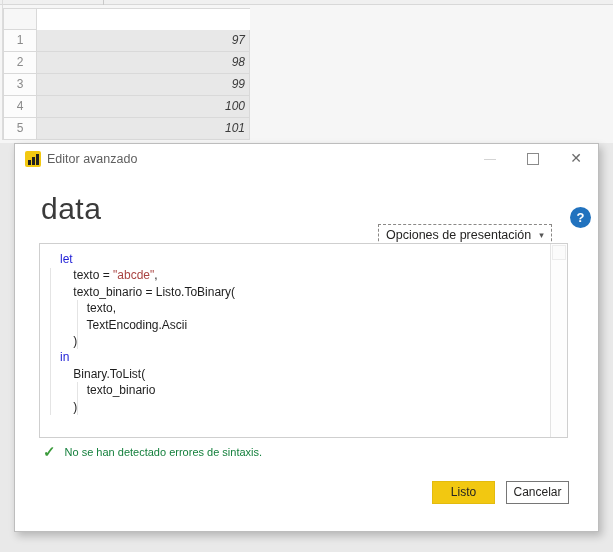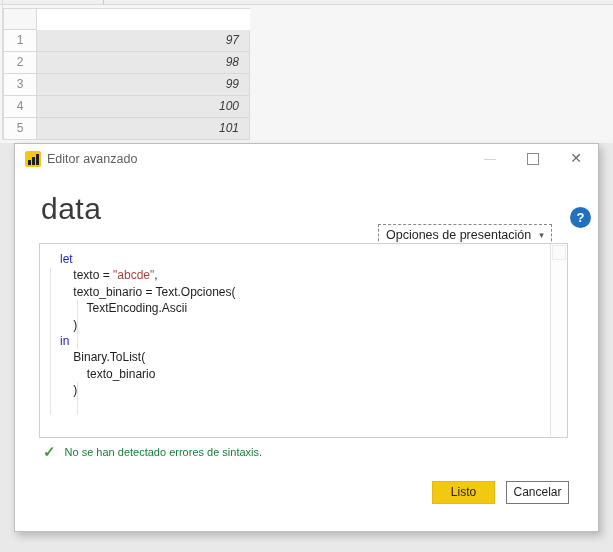--- a/index.html
+++ b/index.html
@@ -22,21 +22,21 @@
   
   .pq-table{position:absolute; left:3px; top:8px; width:247px; border-left:1px solid #d9d9d9; border-top:1px solid #d9d9d9; background:#fff;}
   .pq-header-row{display:flex; height:21px;}
   .pq-corner{width:33px; background:#f7f7f7; border-right:1px solid #d9d9d9; border-bottom:1px solid #d9d9d9;}
   .pq-colheader{flex:1; background:var(--accent-yellow); border-right:5px solid #701a75; border-bottom:1px solid #d9b40e;
     font-size:12px; font-weight:bold; color:#252423; line-height:20px; padding-left:4px;margin-top:44px;}
   .pq-row{display:flex; height:22px;}
   .pq-rownum{width:33px; background:#fcfcfc; border-right:1px solid #d9d9d9; border-bottom:1px solid #d9d9d9;
     color:#8a8a8a; font-size:12px; text-align:center; line-height:21px;}
   .pq-cell{flex:1; background:#e8e8e8; border-right:1px solid #d9d9d9; border-bottom:1px solid #d9d9d9;
-    color:#3b3b3b; font-size:12px; font-style:italic; text-align:right; line-height:21px; padding-right:10px;}
+    color:#3b3b3b; font-size:12px; font-style:italic; text-align:right; line-height:21px; padding-right:4px;}
 
   
   .dialog{position:absolute; left:14px; top:143px; width:585px; height:389px; background:#fff;
     border:1px solid #bdbdbd; box-shadow:3px 4px 8px rgba(0,0,0,0.22);padding-left:46px;}
   .titlebar{position:absolute; left:0; top:0; width:100%; height:30px; background:#fff;}
   .pbi-icon{position:absolute; left:10px; top:7px; width:16px; height:16px; background:var(--accent-yellow);
     border-radius:2px; display:flex; align-items:flex-end; justify-content:center; gap:1px; padding:2px 2px;}
   .pbi-bar{width:3px; background:#21201f; display:inline-block;}
   .dlg-title{position:absolute; left:32px; top:8px; font-size:12.5px; color:#5f5f5f;}
   .win-btn{position:absolute; top:3px; width:26px; height:24px; text-align:center; cursor:default;}
@@ -142,21 +142,22 @@
     </div>
     <div class="help-badge">?</div>
 
     <div class="code-editor">
       <div class="indent-guide guide-outer"></div>
       <div class="indent-guide guide-inner-a"></div>
       <div class="indent-guide guide-inner-b"></div>
       <div class="code-pane">
           <div class="code-line"><span class="tok-k">let</span></div>
           <div class="code-line"><span class="tok-p">    texto = </span><span class="tok-s">"abcde"</span><span class="tok-p">,</span></div>
-          <div class="code-line"><span class="tok-p">    texto_binario = Text.Opciones(</span></div>
+          <div class="code-line"><span class="tok-p">    texto_binario = Listo.ToBinary(</span></div>
+          <div class="code-line"><span class="tok-p">        texto,</span></div>
           <div class="code-line"><span class="tok-p">        TextEncoding.Ascii</span></div>
           <div class="code-line"><span class="tok-p">    )</span></div>
           <div class="code-line"><span class="tok-k">in</span></div>
           <div class="code-line"><span class="tok-p">    Binary.ToList(</span></div>
           <div class="code-line"><span class="tok-p">        texto_binario</span></div>
           <div class="code-line"><span class="tok-p">    )</span></div>
         </div>
       <div class="code-scrollbar">
         <div class="scroll-btn"></div>
       </div>

